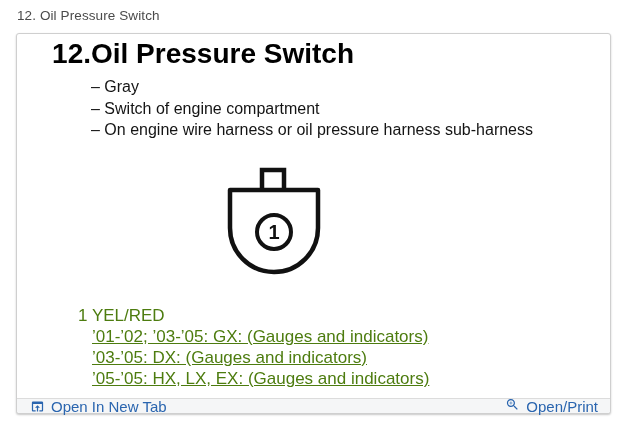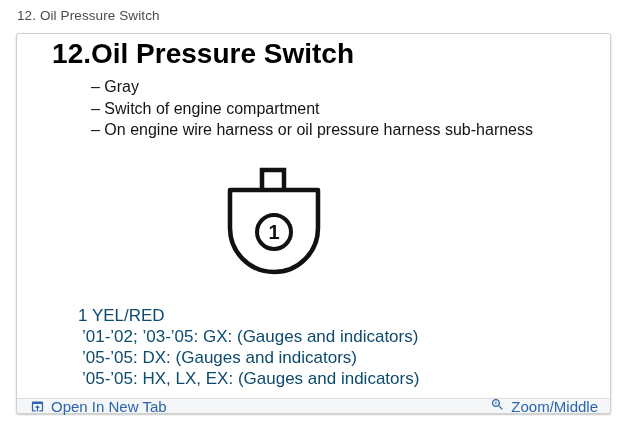--- a/index.html
+++ b/index.html
@@ -23,24 +23,24 @@
     white-space:nowrap;
   }
   .h-num{display:inline-block;width:65px;text-align:right;}
   .bullets{
     position:absolute;left:74px;top:42px;right:6px;
     font-size:16px;line-height:21.5px;color:#141414;white-space:nowrap;
   }
   .connector{position:absolute;left:207px;top:132px;}
   .legend{
     position:absolute;left:61px;top:271px;right:6px;
-    font-size:17px;line-height:21px;color:#0c4a6e;white-space:nowrap;
+    font-size:17px;line-height:21px;color:#4d7c0f;white-space:nowrap;
   }
   .legend-first .pin-id{display:inline-block;min-width:9px;}
-  .legend-apps{margin-left:4px;}
+  .legend-apps{margin-left:14px;text-decoration:underline;}
   .footer{
     position:absolute;left:0;right:0;bottom:0;height:15px;
     background:#f5f6f7;border-top:1px solid #dcdcdc;
     border-radius:0 0 3px 3px;
     display:flex;align-items:center;justify-content:space-between;
     padding:0 12px 0 13px;box-sizing:border-box;
   }
   .flink{
     display:inline-flex;align-items:center;gap:6px;
     font-size:15px;color:#2a65af;text-decoration:none;cursor:pointer;
@@ -71,33 +71,33 @@
     <text x="50" y="73" text-anchor="middle" font-size="20" font-weight="600" font-family="Liberation Sans, DejaVu Sans, sans-serif" fill="#111111">1</text>
   </svg>
 
   <div class="legend">
     <div class="legend-first">
       <span class="pin-id">1</span>
       <span>YEL/RED</span>
     </div>
     <div class="legend-apps">
       <div>’01-’02; ’03-’05: GX: (Gauges and indicators)</div>
-      <div>’05-’05: DX: (Gauges and indicators)</div>
+      <div>’03-’05: DX: (Gauges and indicators)</div>
       <div>’05-’05: HX, LX, EX: (Gauges and indicators)</div>
     </div>
   </div>
 
   <div class="footer">
     <a class="flink">
       <svg width="15" height="15" viewBox="0 0 24 24" fill="#2a65af">
         <path d="M19 4H5c-1.11 0-2 .9-2 2v12c0 1.1.89 2 2 2h4v-2H5V8h14v10h-4v2h4c1.1 0 2-.9 2-2V6c0-.9-.89-2-2-2zm-7 6l-4 4h3v6h2v-6h3l-4-4z"></path>
       </svg>
       <span>Open In New Tab</span>
     </a>
     <a class="flink">
       <svg width="15" height="15" viewBox="0 0 24 24" fill="#2a65af" style="margin-top:-3px;">
         <path d="M15.5 14h-.79l-.28-.27C15.41 12.59 16 11.11 16 9.5 16 5.91 13.09 3 9.5 3S3 5.91 3 9.5 5.91 16 9.5 16c1.61 0 3.09-.59 4.23-1.57l.27.28v.79l5 4.99L20.49 19l-4.99-5zm-6 0C7.01 14 5 11.99 5 9.5S7.01 5 9.5 5 14 7.01 14 9.5 11.99 14 9.5 14zm.5-7H9v2H7v1h2v2h1v-2h2V9h-2V7z"></path>
       </svg>
-      <span>Zoom/Middle</span>
+      <span>Open/Print</span>
     </a>
   </div>
 
 </div>
 
 </body></html>

